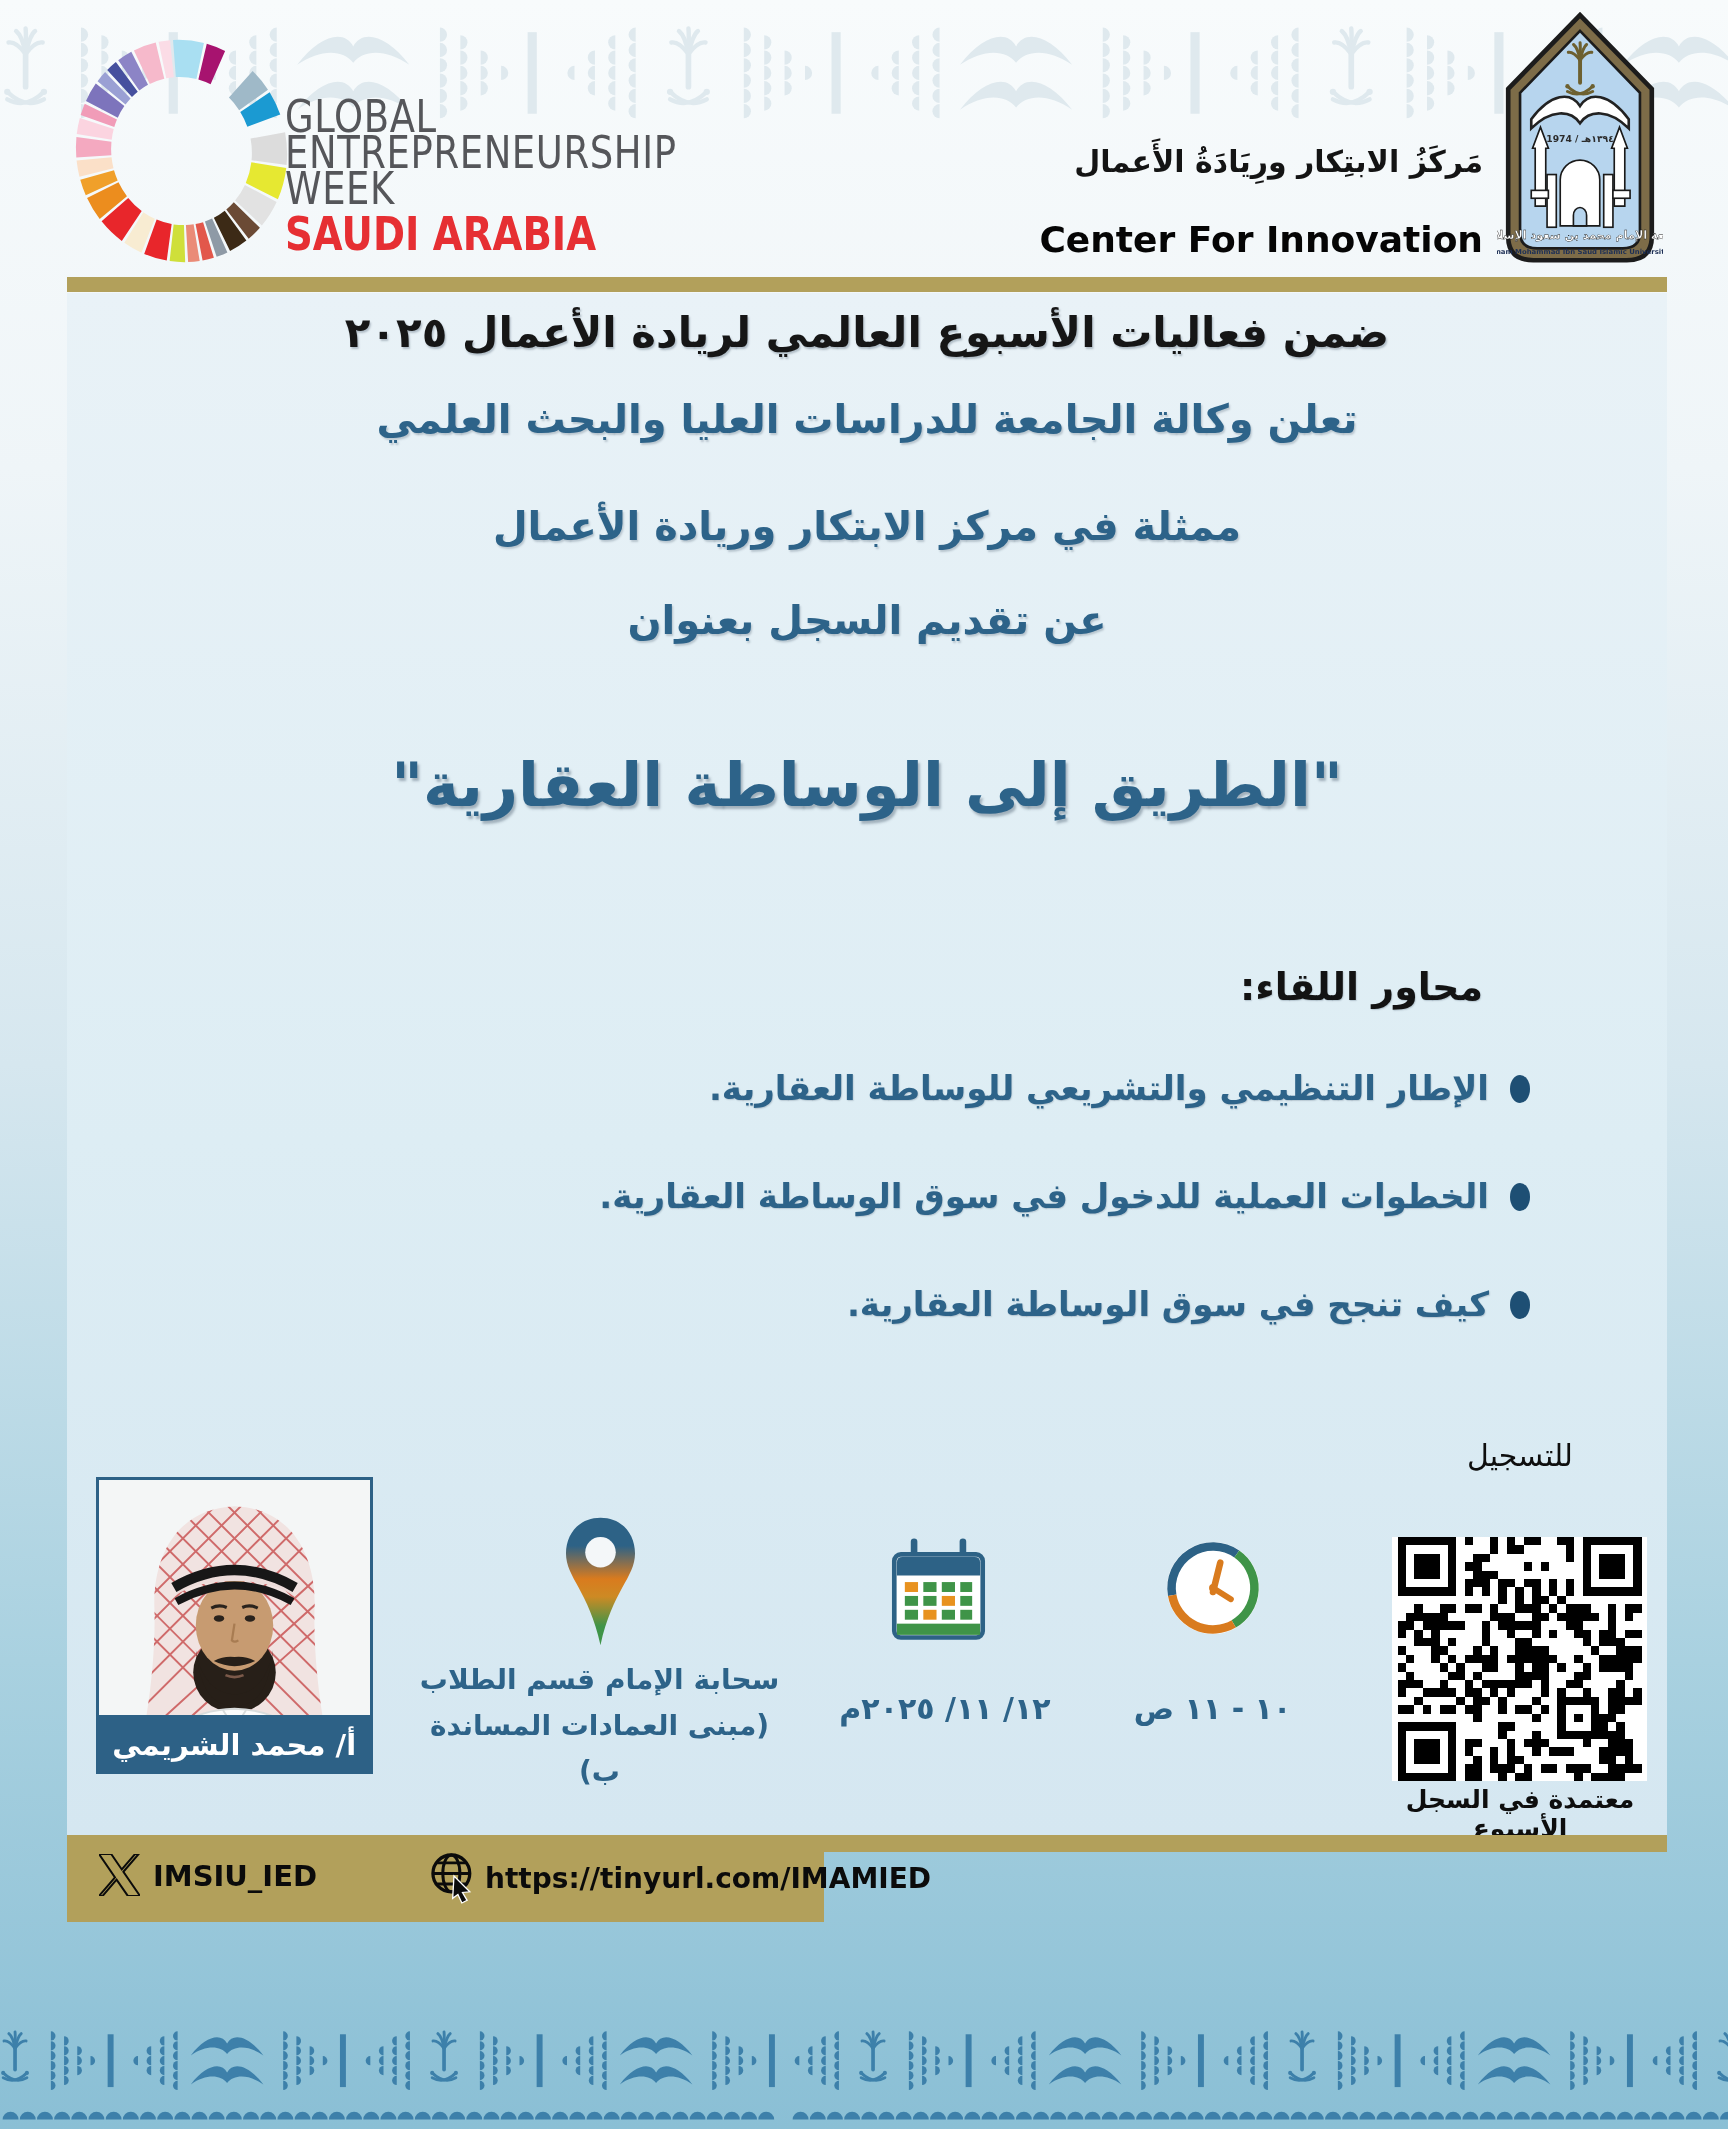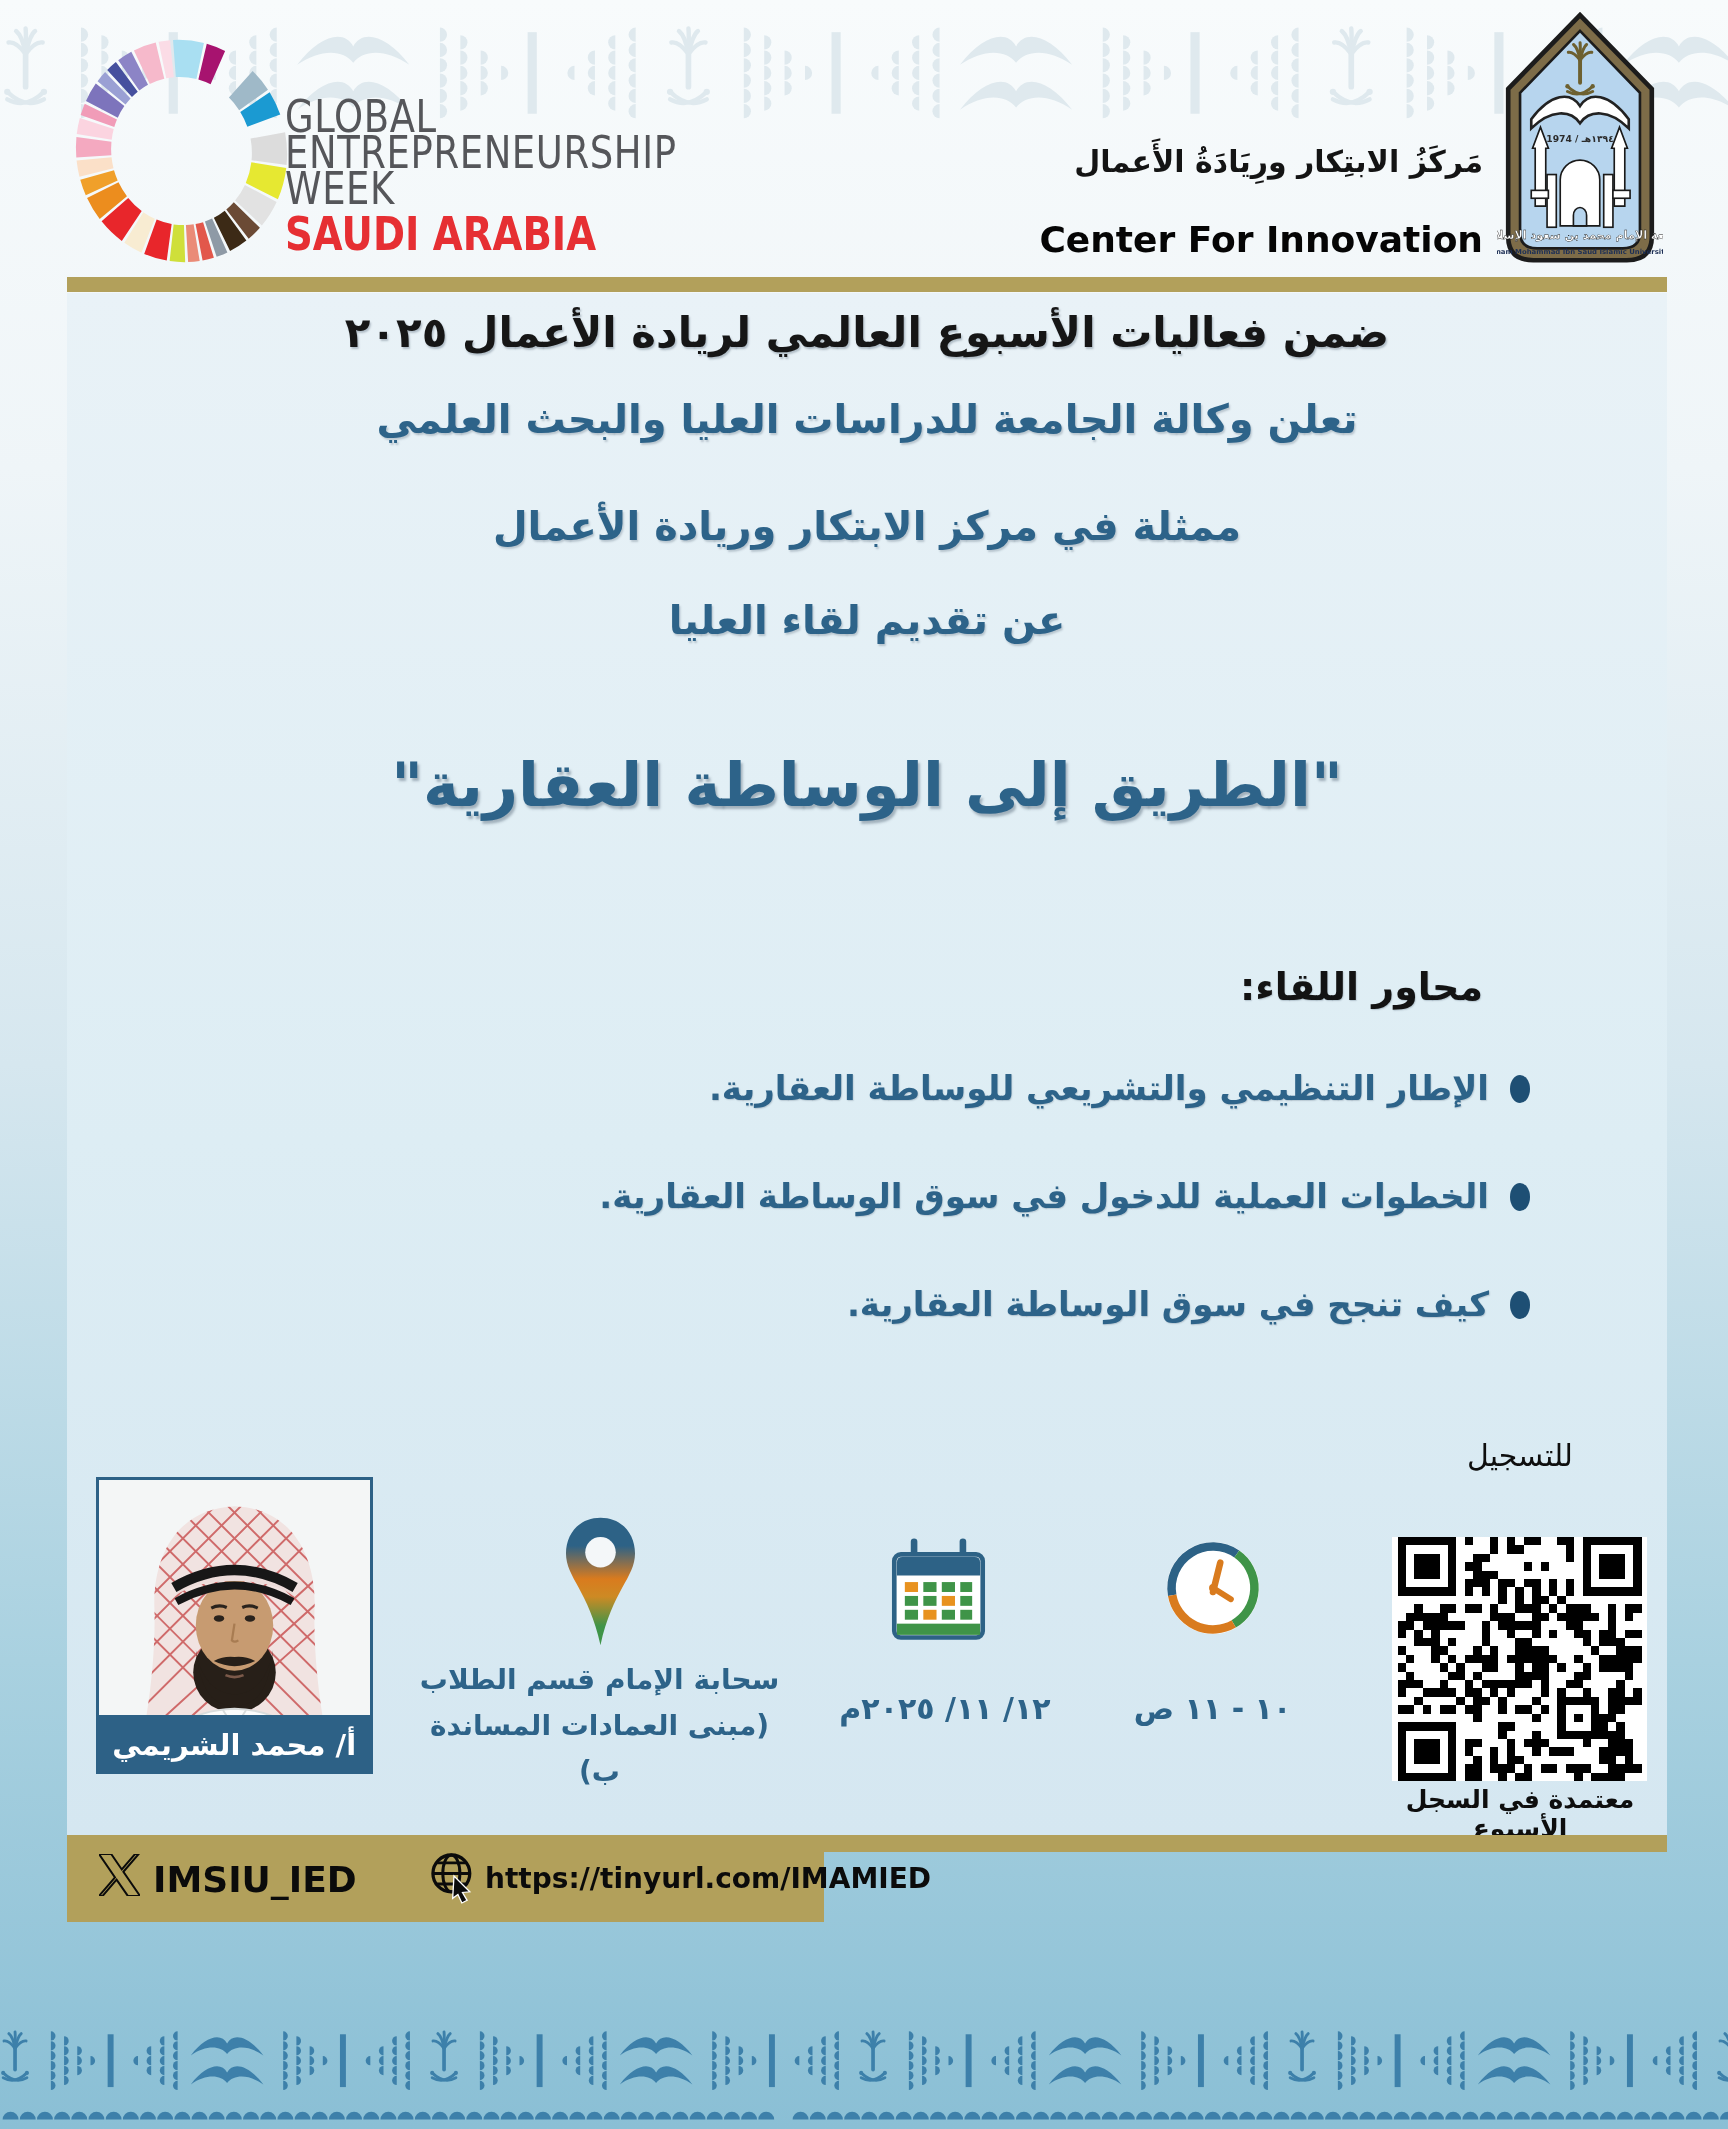--- a/index.html
+++ b/index.html
@@ -49,21 +49,21 @@
   
   .loc-text { left:408px; top:1657px; width:383px; font-size:28px; font-weight:bold; color:#2d6389; line-height:46px; }
   .date-text { left:813px; top:1691px; width:264px; font-size:30px; font-weight:bold; color:#2d6389; }
   .time-text { left:1107px; top:1691px; width:211px; font-size:30px; font-weight:bold; color:#2d6389; }
 
   .reg-label { left:1401px; top:1438px; width:238px; font-size:30px; font-weight:normal; color:#0e0e0e; }
   .qr-box { left:1392px; top:1537px; width:255px; height:244px; background:#fff; }
   .reg-note { left:1368px; top:1785px; width:304px; font-size:25px; font-weight:bold; color:#0e0e0e; }
 
   
-  .x-handle { left:153px; top:1859px; font-size:36px; font-weight:bold; color:#0b0b0b;text-align:center; }
+  .x-handle { left:153px; top:1859px; font-size:29px; font-weight:bold; color:#0b0b0b;text-align:center; }
   .site-url { left:485px; top:1862px; font-size:28px; font-weight:bold; color:#0b0b0b; }
 </style>
 </head>
 <body>
 
 <div class="page">
 
   <svg id="band-top" class="abs" style="left:0;top:24px" width="1728" height="100" viewBox="0 0 2616 152">
       <g transform="scale(1.55)">
         <g transform="translate(0,2) scale(0.62)" fill="none" stroke="#dfe9ee" stroke-width="7" stroke-linecap="round">
@@ -383,21 +383,21 @@
     <text x="126" y="350" font-size="17" font-weight="bold" fill="#ffffff" stroke="#1a1a1a" stroke-width="0.6" text-anchor="middle" direction="rtl">جامعة الإمام محمد بن سعود الإسلامية</text>
     <text x="126" y="373" font-size="10.5" font-weight="bold" fill="#1d2f55" text-anchor="middle">Imam Mohammad Ibn Saud Islamic University</text>
   </svg>
 
   <div class="abs gold-top"></div>
   <div class="abs panel"></div>
 
   <div class="abs ar center kicker">ضمن فعاليات الأسبوع العالمي لريادة الأعمال ٢٠٢٥</div>
   <div class="abs ar center intro-line" style="top:396px">تعلن وكالة الجامعة للدراسات العليا والبحث العلمي</div>
   <div class="abs ar center intro-line" style="top:503px">ممثلة في مركز الابتكار وريادة الأعمال</div>
-  <div class="abs ar center intro-line" style="top:597px">عن تقديم لقاء العليا</div>
+  <div class="abs ar center intro-line" style="top:597px">عن تقديم السجل بعنوان</div>
 
   <div class="abs ar center title">"الطريق إلى الوساطة العقارية"</div>
 
   <div class="abs ar topics-heading">محاور اللقاء:</div>
   <div class="topic" style="top:1068px">
     <span class="dot"></span><span>الإطار التنظيمي والتشريعي للوساطة العقارية.</span>
   </div>
   <div class="topic" style="top:1176px">
     <span class="dot"></span><span>الخطوات العملية للدخول في سوق الوساطة العقارية.</span>
   </div>

